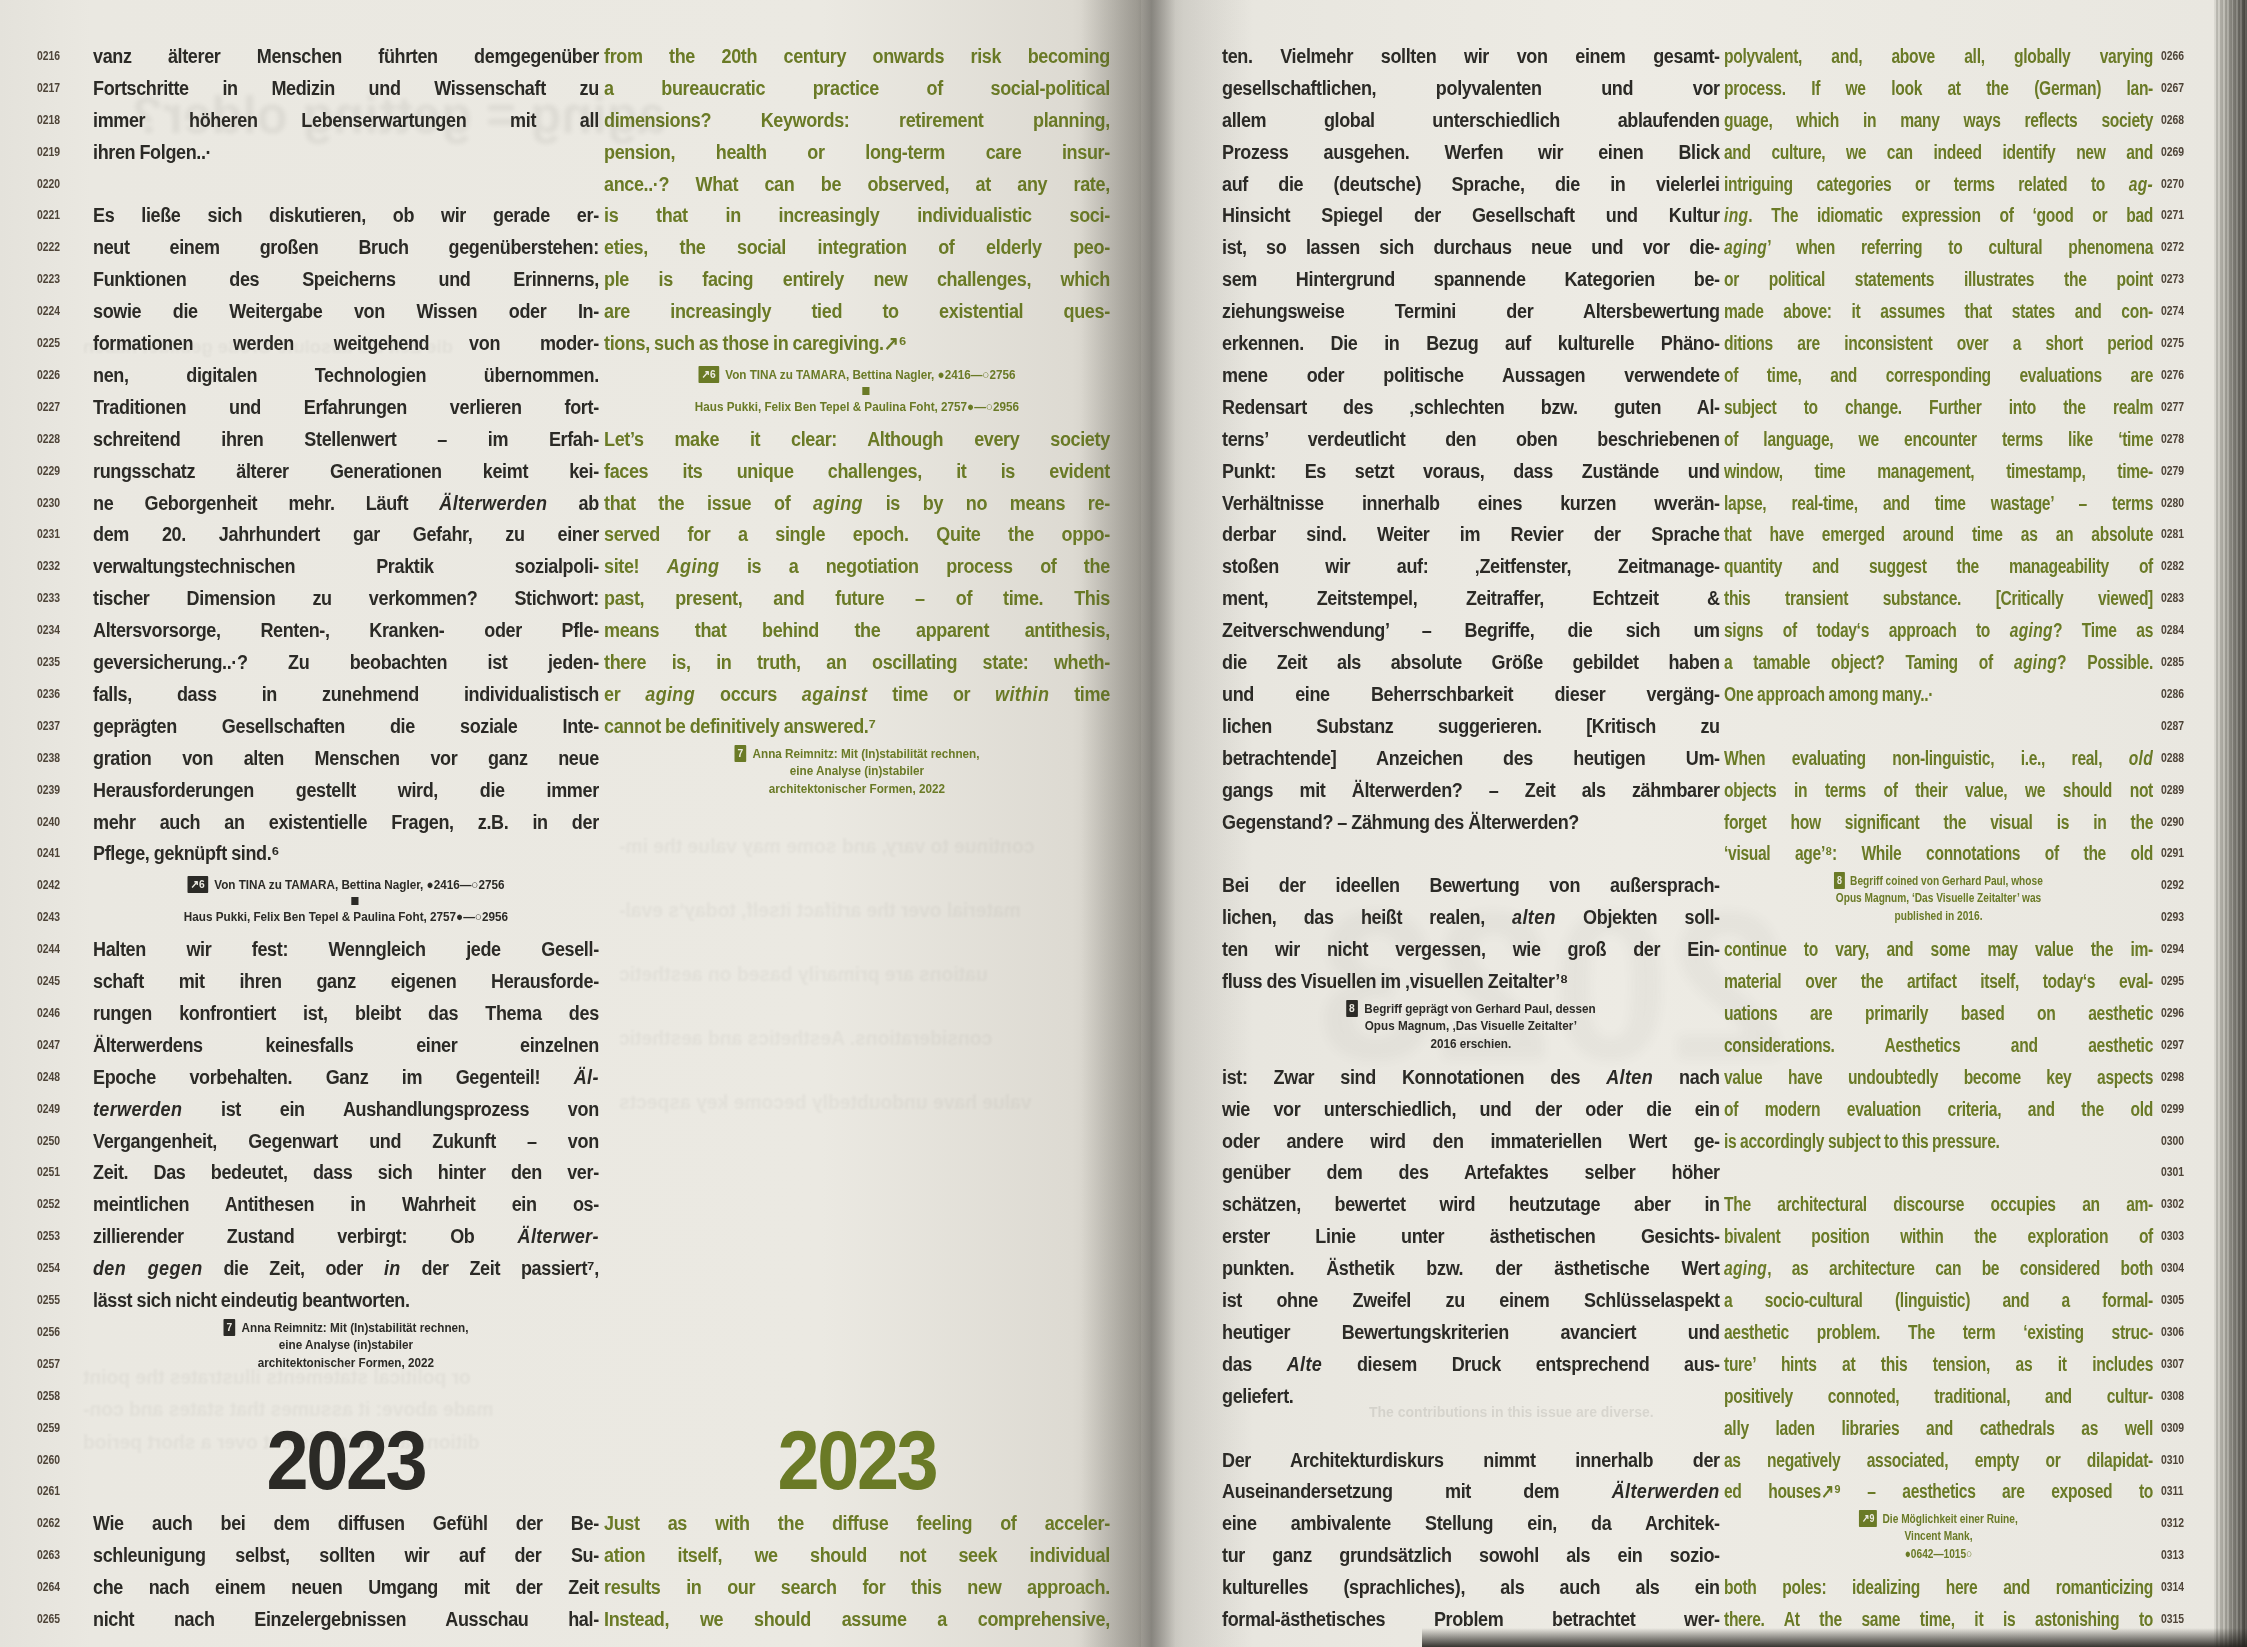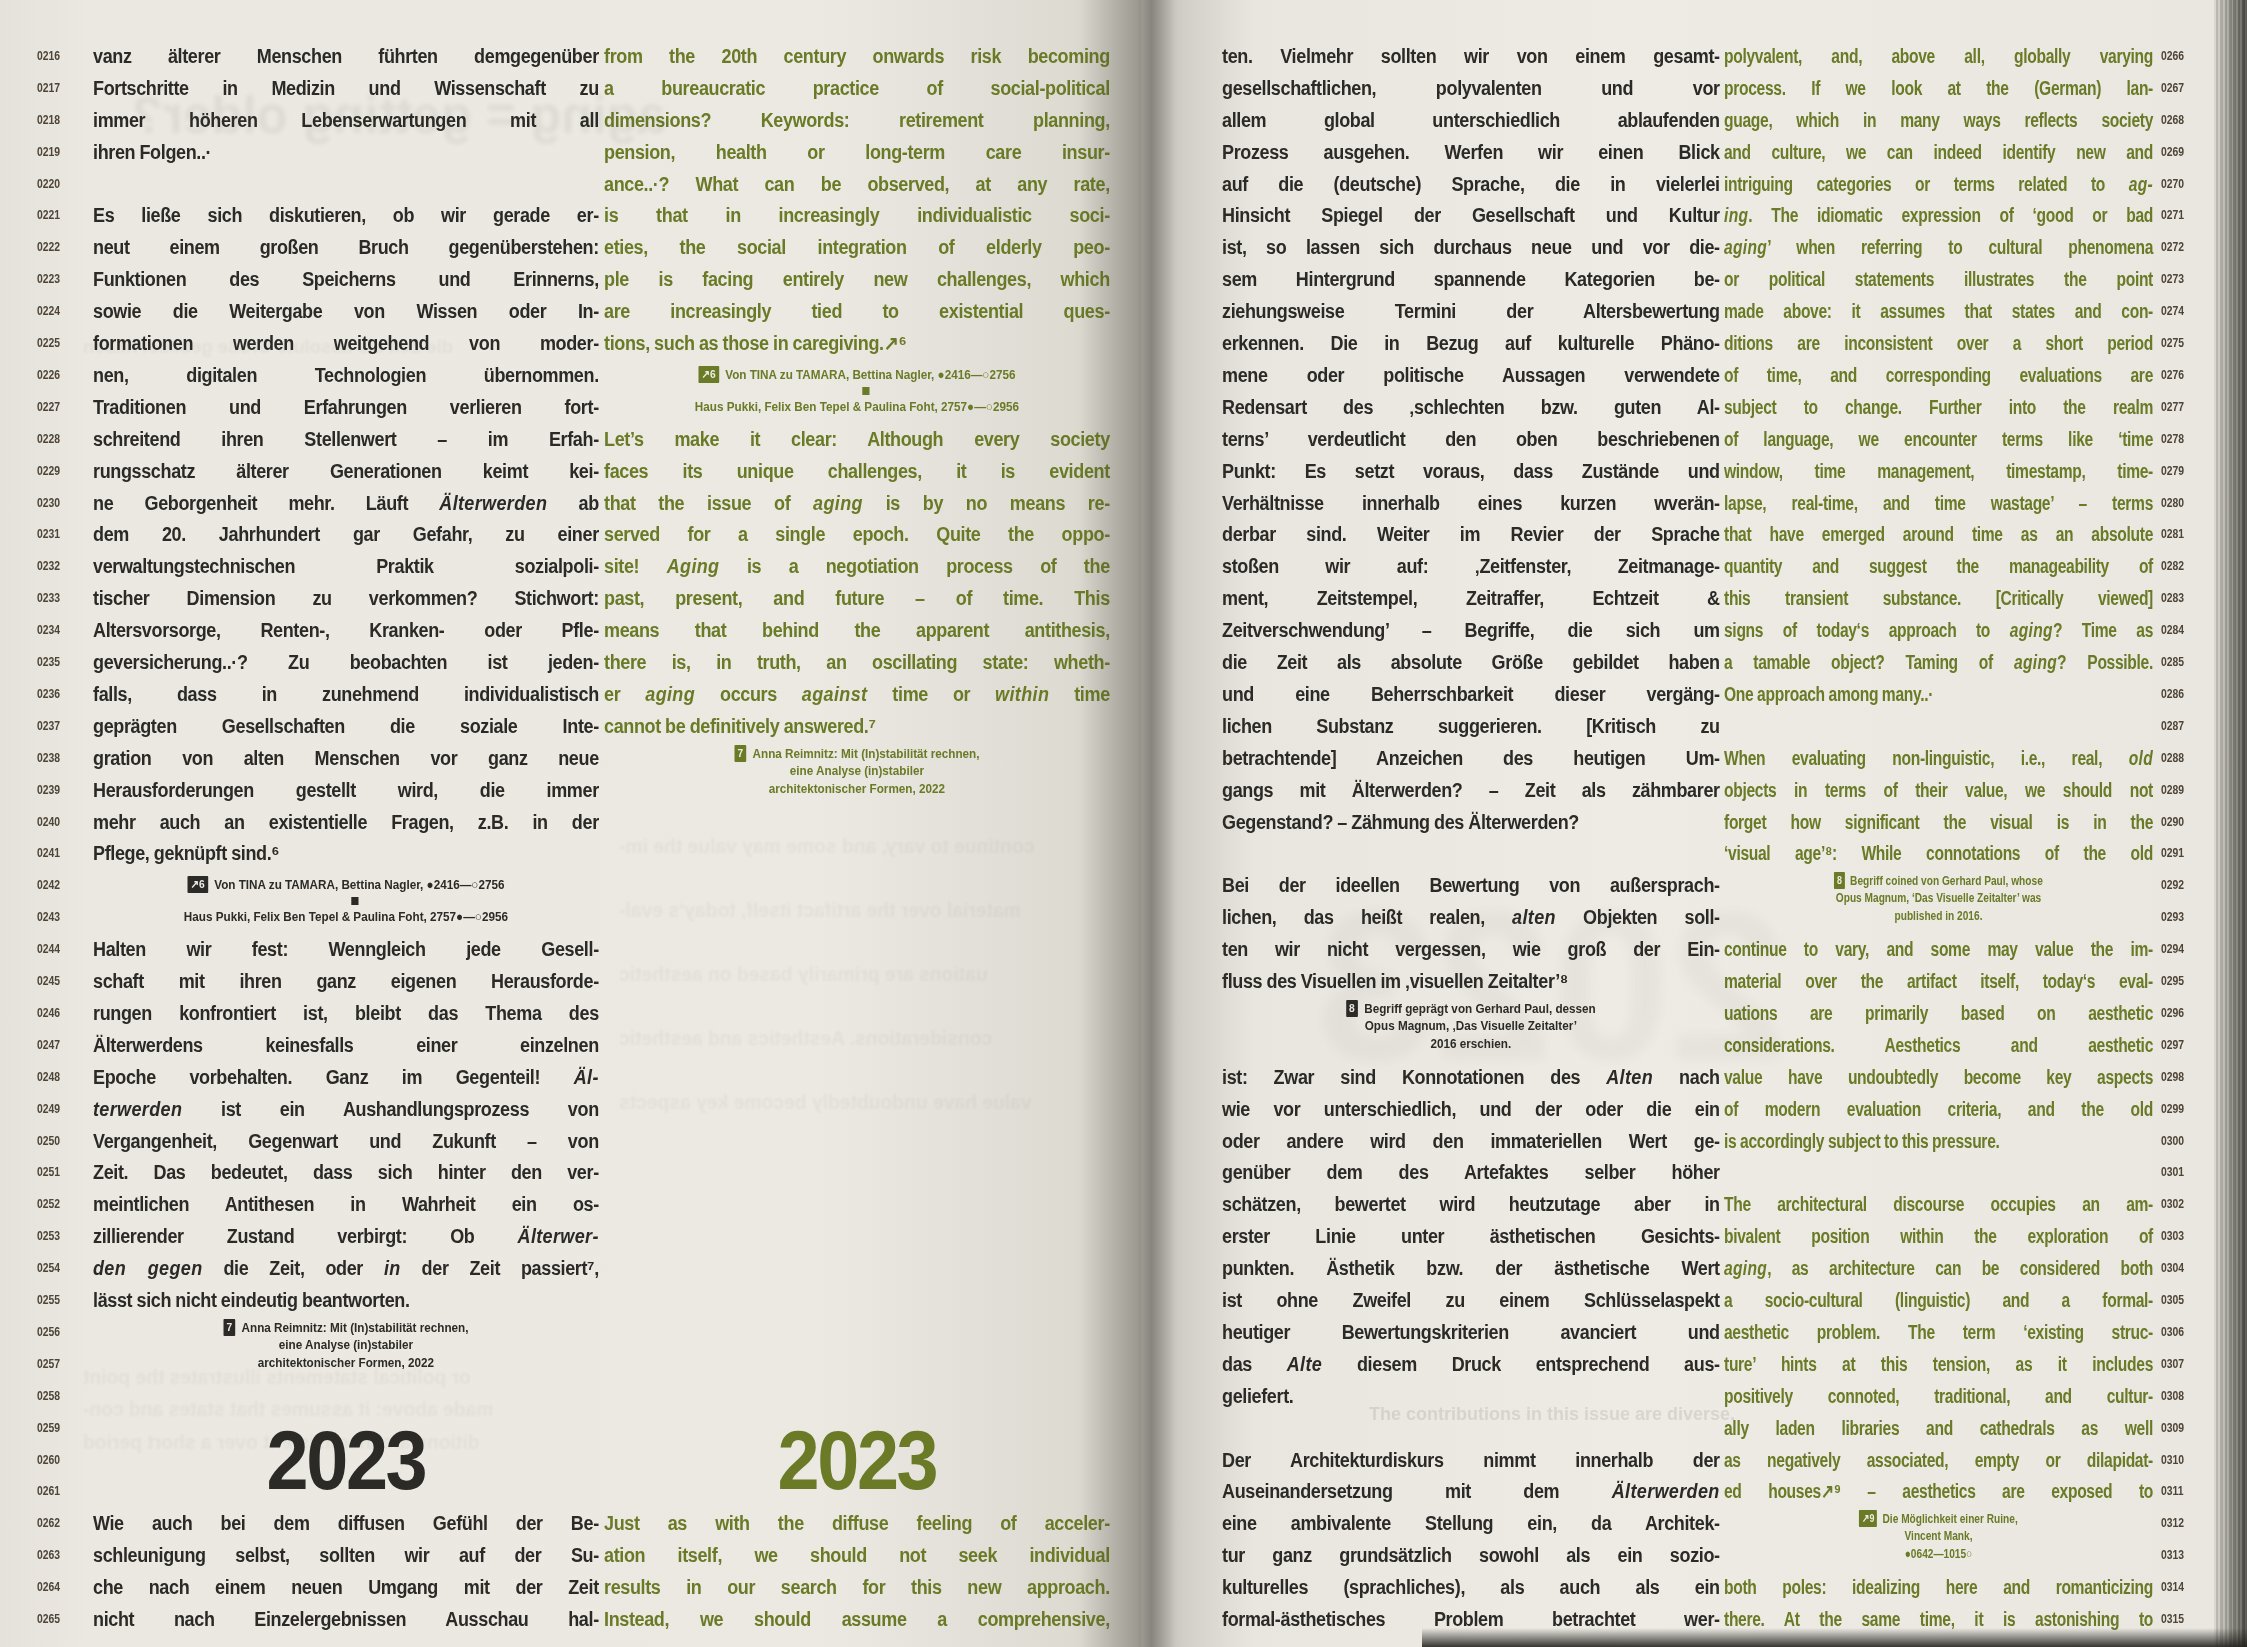--- a/index.html
+++ b/index.html
@@ -365,20 +365,20 @@
       <div class="ghost" style="left: 83px; top: 336px; font-size: 18.4px; opacity: 0.05; filter: blur(1.1px); transform: scaleX(-1);">die Zeit als absolute Größe gebildet haben</div>
       <div class="ghost" style="left: 619px; top: 836px; font-size: 19.3px; opacity: 0.05; filter: blur(1.1px); transform: scaleX(-1);">continue to vary, and some may value the im-</div>
       <div class="ghost" style="left: 619px; top: 900px; font-size: 19.3px; opacity: 0.05; filter: blur(1.1px); transform: scaleX(-1);">material over the artifact itself, today‘s eval-</div>
       <div class="ghost" style="left: 619px; top: 964px; font-size: 19.3px; opacity: 0.05; filter: blur(1.1px); transform: scaleX(-1);">uations are primarily based on aesthetic</div>
       <div class="ghost" style="left: 619px; top: 1028px; font-size: 19.3px; opacity: 0.05; filter: blur(1.1px); transform: scaleX(-1);">considerations. Aesthetics and aesthetic</div>
       <div class="ghost" style="left: 619px; top: 1092px; font-size: 19.3px; opacity: 0.05; filter: blur(1.1px); transform: scaleX(-1);">value have undoubtedly become key aspects</div>
       <div class="ghost" style="left: 83px; top: 1367px; font-size: 19.3px; opacity: 0.05; filter: blur(1.1px); transform: scaleX(-1);">or political statements illustrates the point</div>
       <div class="ghost" style="left: 83px; top: 1399px; font-size: 19.3px; opacity: 0.05; filter: blur(1.1px); transform: scaleX(-1);">made above: it assumes that states and con-</div>
       <div class="ghost" style="left: 83px; top: 1432px; font-size: 19.3px; opacity: 0.05; filter: blur(1.1px); transform: scaleX(-1);">ditions are inconsistent over a short period</div>
       <div class="ghost" style="left: 1317px; top: 865px; font-size: 211px; opacity: 0.04; filter: blur(5.3px); transform: scaleX(-1);">2023</div>
-      <div class="ghost" style="left: 1369px; top: 1404px; font-size: 18px; opacity: 0.12; filter: blur(0.4px);">The contributions in this issue are diverse.</div>
+      <div class="ghost" style="left: 1369px; top: 1404px; font-size: 14px; opacity: 0.12; filter: blur(0.4px);">The contributions in this issue are diverse.</div>
     </div>
 
   <div class="spine"></div>
   <div class="edge-right"></div>
   <div class="edge-bottom"></div>
 </div>
 
 
 </body></html>

